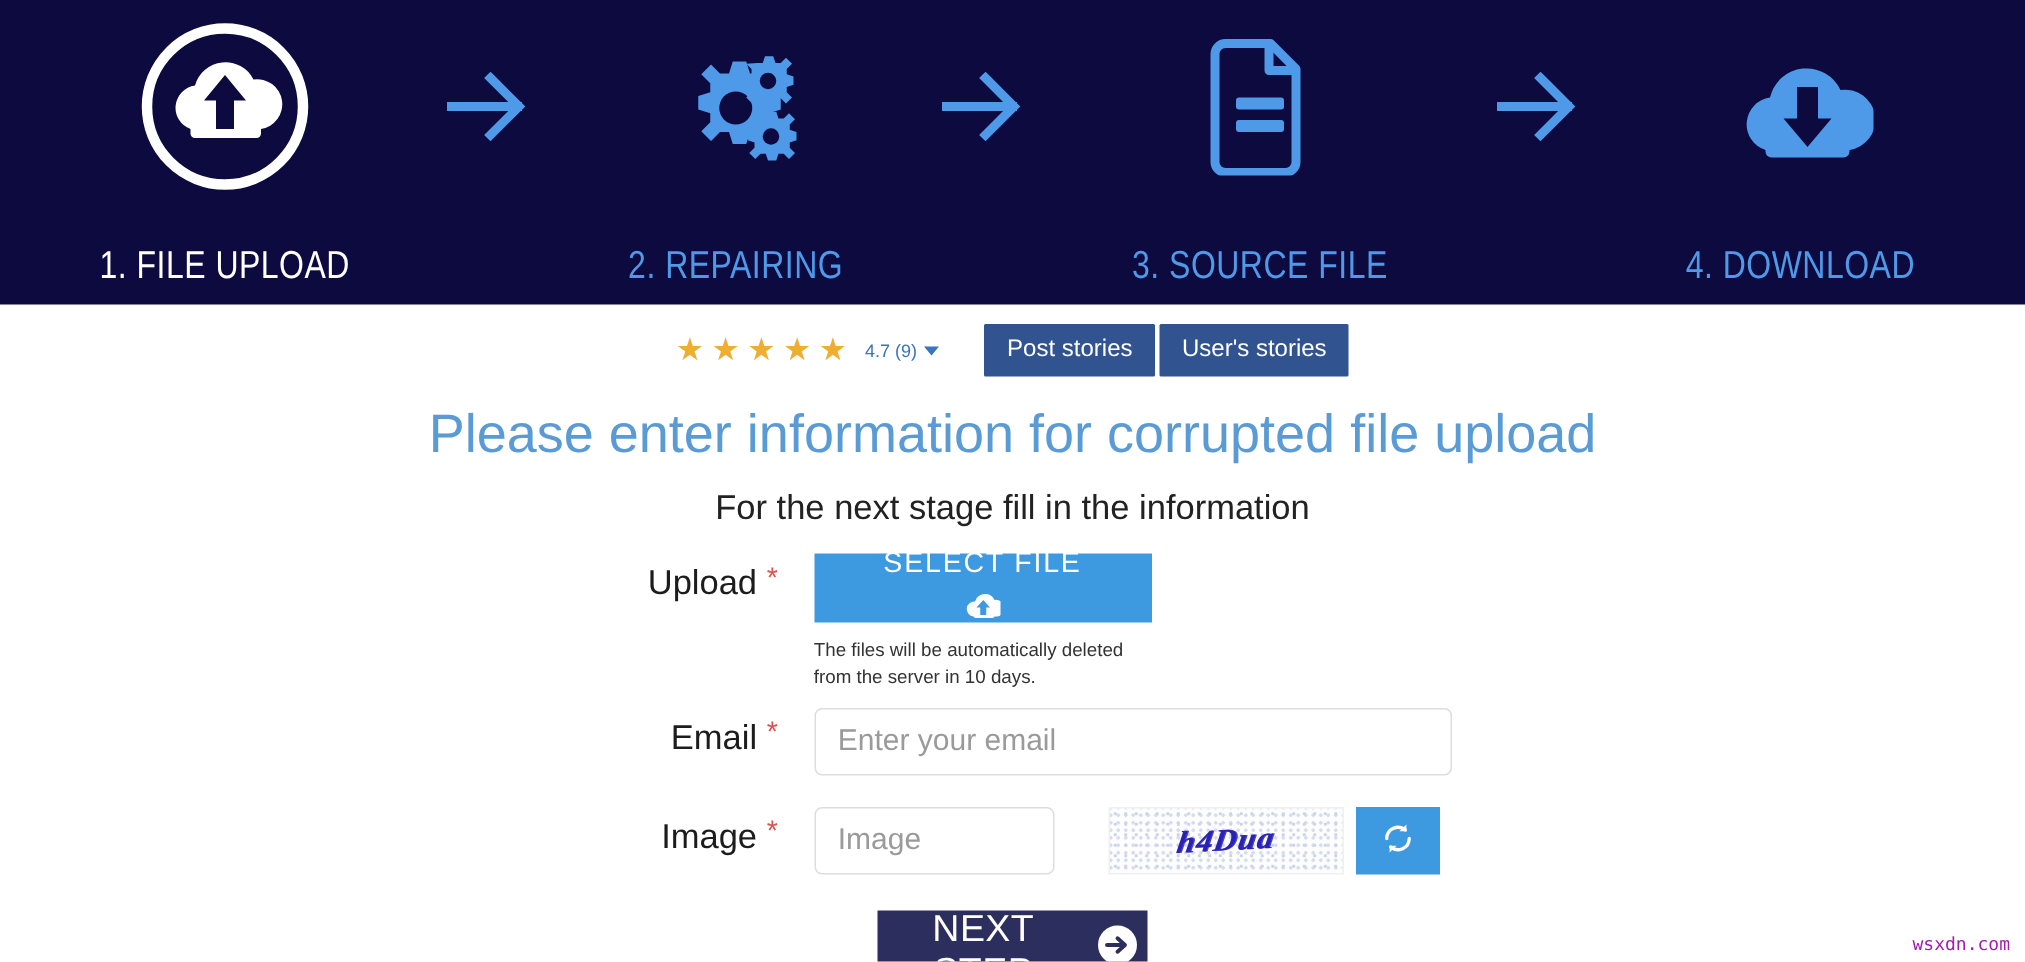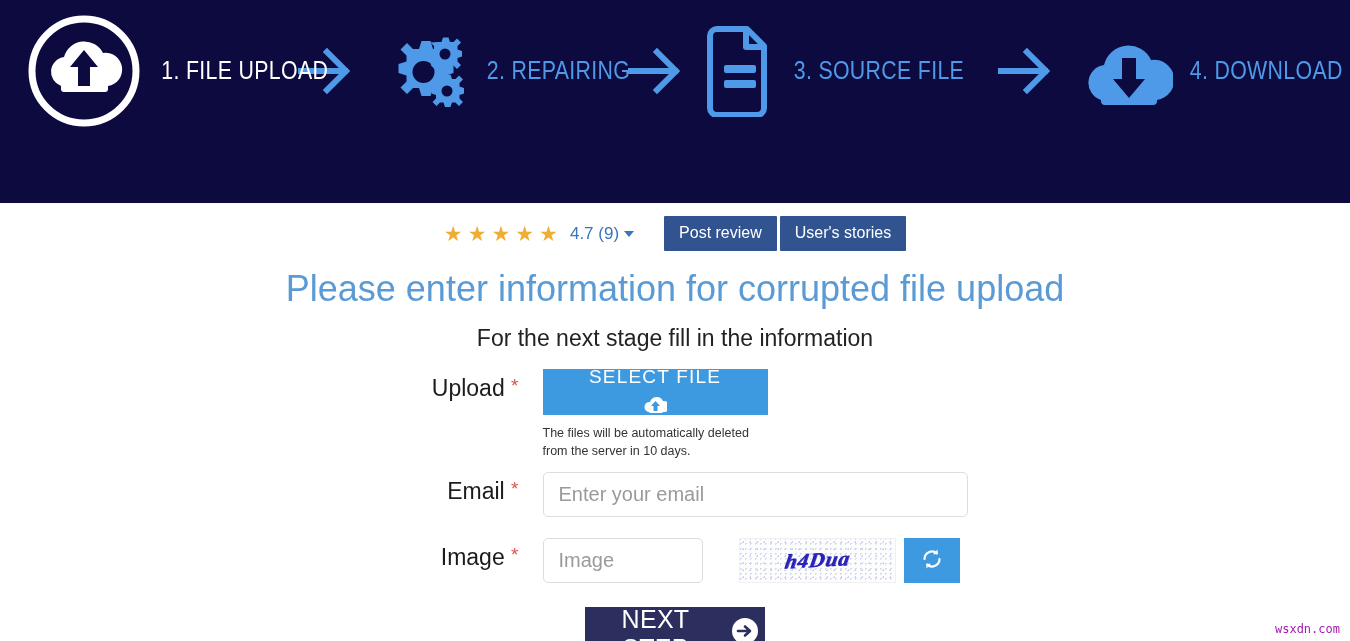--- a/index.html
+++ b/index.html
@@ -26,23 +26,24 @@
   .steps-row {
     display: flex;
     align-items: flex-start;
     justify-content: center;
     height: 100%;
     padding-top: 8px;
     box-sizing: border-box;
   }
   .step {
     display: flex;
-    flex-direction: row;
+    flex-direction: column;
     align-items: center;
     justify-content: flex-start;
+    gap: 28px;
   }
   .step-icon-box {
     height: 125px;
     display: flex;
     align-items: center;
     justify-content: center;
   }
   .step-label {
     font-size: 26px;
     letter-spacing: 0.4px;
@@ -85,21 +86,21 @@
     gap: 5px;
     margin-right: 12px;
   }
   .star {
     color: #f0ad34;
     font-size: 21px;
     line-height: 21px;
   }
   .rating-link {
     color: #3a74bd;
-    font-size: 17px;
+    font-size: 12px;
     text-decoration: none;
     display: inline-flex;
     align-items: center;
     gap: 5px;
     margin-right: 30px;
     white-space: nowrap;
   }
   .caret-down {
     width: 0; height: 0;
     border-left: 5px solid transparent;
@@ -354,21 +355,21 @@
       <span class="star">★</span>
       <span class="star">★</span>
       <span class="star">★</span>
       <span class="star">★</span>
     </div>
     <a class="rating-link" href="#">
       <span>4.7 (9)</span>
       <span class="caret-down"></span>
     </a>
     <div class="rev-btns">
-      <button class="rev-btn">Post review</button>
+      <button class="rev-btn">Post stories</button>
       <button class="rev-btn">User's stories</button>
     </div>
   </div>
 
   <h1 class="page-title">Please enter information for corrupted file upload</h1>
   <div class="page-subtitle">For the next stage fill in the information</div>
 
   <div class="form">
 
     <div class="form-row">

